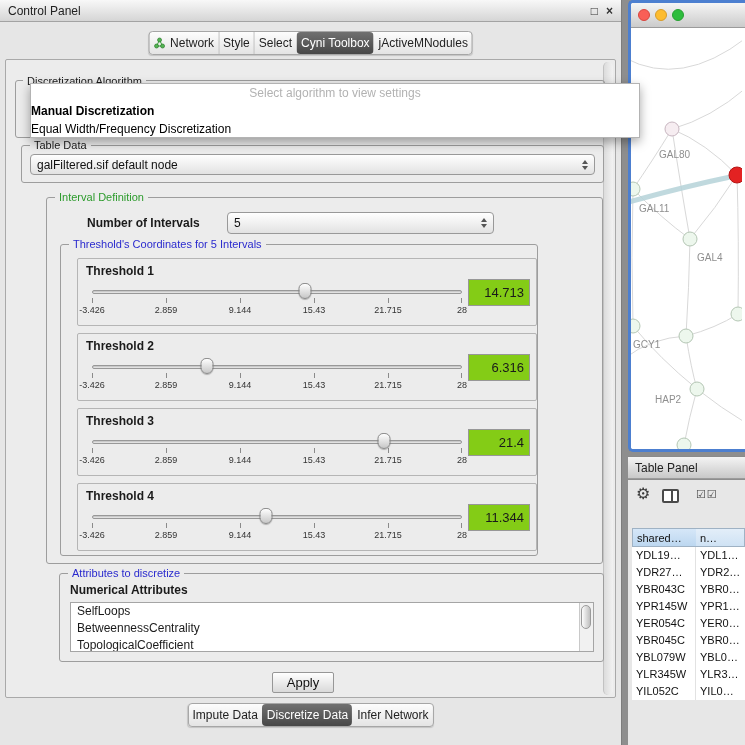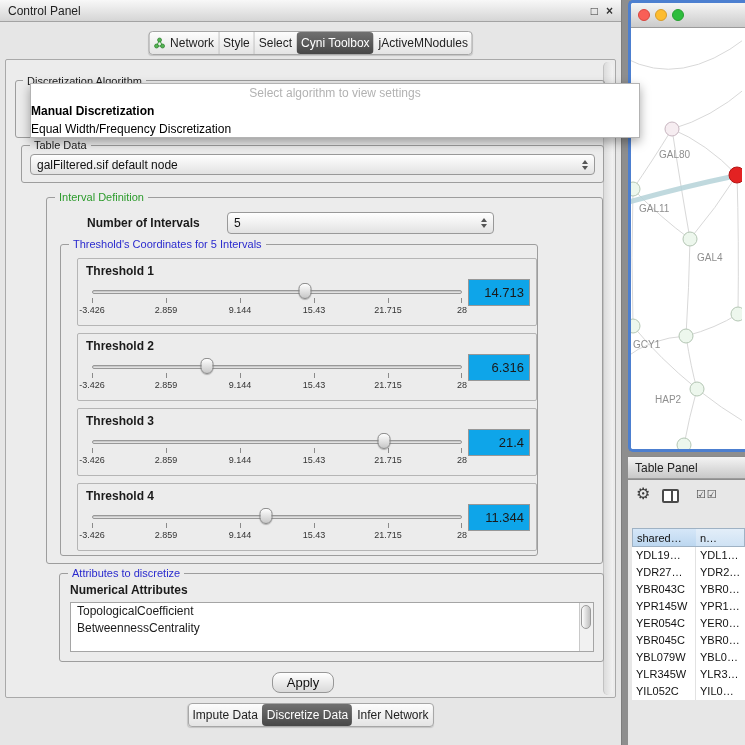--- a/index.html
+++ b/index.html
@@ -129,21 +129,21 @@
   }
   .thumb {
     position:absolute; top:0; width:13px; height:16px;
     background:linear-gradient(#fefefe,#c7c7c7);
     border:1px solid #8b8b8b; border-radius:6px 6px 7px 7px;
     transform:translateX(-50%);
     box-shadow:0 1px 1px rgba(0,0,0,.25);
   }
   .valbox {
     position:absolute; right:6px; top:20px; width:62px; height:27px;
-    background:#0ea5e9; border:1px solid #979797;
+    background:#84cc16; border:1px solid #979797;
     font-size:13px; line-height:25px; text-align:right; padding-right:5px;
   }
 
   
   #attr-list {
     position:absolute; left:10px; top:28px; width:524px; height:50px;
     background:#fff; border:1px solid #a5a5a5; overflow:hidden;
   }
   #attr-list .li { font-size:12px; line-height:17px; padding-left:6px; white-space:nowrap; }
   #attr-scroll {
@@ -151,21 +151,21 @@
     background:#f1f1f1; border-left:1px solid #c9c9c9;
   }
   #attr-scroll .sthumb {
     position:absolute; left:1px; top:2px; width:10px; height:24px;
     background:linear-gradient(90deg,#fdfdfd,#bfbfbf);
     border:1px solid #9a9a9a; border-radius:5px;
   }
 
   .btn {
     position:absolute; background:linear-gradient(#ffffff,#d9d9d9);
-    border:1px solid #979797; border-radius:8px;
+    border:1px solid #979797; border-radius:2px;
     font-size:13px; text-align:center; color:#111;
   }
 
   
   #netwin {
     position:absolute; left:628px; top:0; width:117px; height:452px;
     border:3px solid #4c7fd0; border-right:none; border-radius:5px 0 0 5px;
     background:#fff; overflow:hidden;
   }
   #net-titlebar {
@@ -371,22 +371,23 @@
           <div class="valbox">11.344</div>
         </div>
 
       </div>
     </div>
 
     <div class="group" style="left:53px; top:513px; width:545px; height:89px;">
       <span class="group-label blue">Attributes to discretize</span>
       <span class="abs" style="left:10px; top:9px; font-size:12px; font-weight:bold;">Numerical Attributes</span>
       <div id="attr-list">
+        <div class="li">SelfLoops</div>
+        <div class="li">BetweennessCentrality</div>
         <div class="li">TopologicalCoefficient</div>
-        <div class="li">BetweennessCentrality</div>
         <div id="attr-scroll">
           <div class="sthumb"></div>
         </div>
       </div>
     </div>
 
     <div class="btn" style="left:266px; top:612px; width:62px; height:21px; line-height:19px;">Apply</div>
 
   </div>
 

